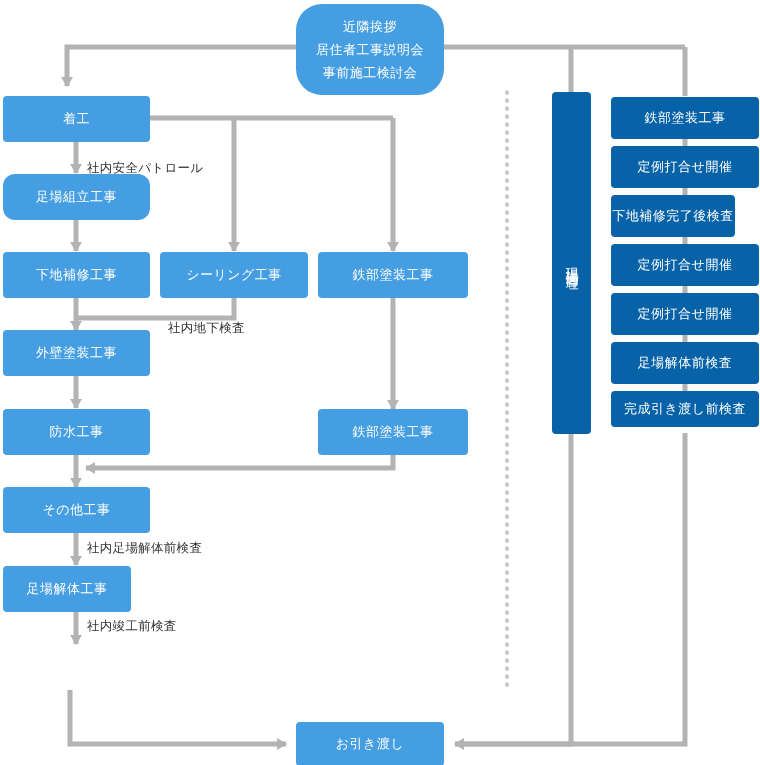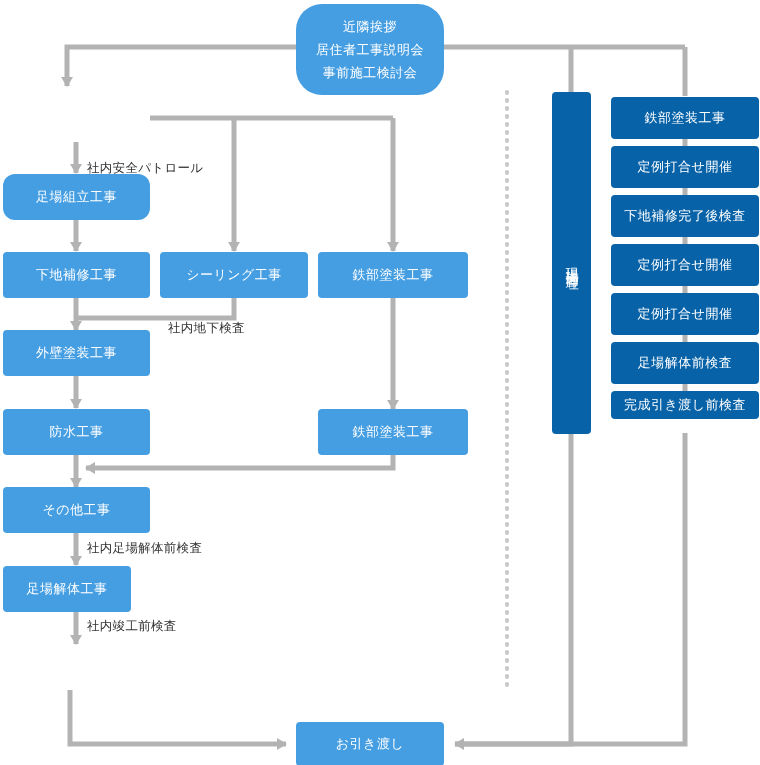--- a/index.html
+++ b/index.html
@@ -123,20 +123,21 @@
       <path d="M507,92 L507,690" stroke="#c9c9c9" stroke-width="4" stroke-dasharray="1 7" stroke-linecap="round"></path>
     </g>
   </svg>
 
   <div class="node light multiline" style="left:296px; top:4px; width:148px; height:91px;border-radius:26px;">
     <span class="line">近隣挨拶</span>
     <span class="line">居住者工事説明会</span>
     <span class="line">事前施工検討会</span>
   </div>
 
+  <div class="node light" style="left:3px; top:96px; width:147px; height:46px;">着工</div>
 
   <div class="node light" style="left:3px; top:174px; width:147px; height:46px;border-radius:12px;">足場組立工事</div>
 
   <div class="node light" style="left:3px; top:252px; width:147px; height:46px;">下地補修工事</div>
 
   <div class="node light" style="left:160px; top:252px; width:148px; height:46px;">シーリング工事</div>
 
   <div class="node light" style="left:318px; top:252px; width:150px; height:46px;">鉄部塗装工事</div>
 
   <div class="node light" style="left:3px; top:330px; width:147px; height:46px;">外壁塗装工事</div>
@@ -151,29 +152,29 @@
 
 
   <div class="node light" style="left:296px; top:722px; width:148px; height:44px;">お引き渡し</div>
 
   <div class="node dark vertical" style="left:552px; top:92px; width:39px; height:342px;">現場巡回管理</div>
 
   <div class="node dark" style="left:611px; top:97px; width:148px; height:42px;">鉄部塗装工事</div>
 
   <div class="node dark" style="left:611px; top:146px; width:148px; height:42px;">定例打合せ開催</div>
 
-  <div class="node dark" style="left:611px; top:195px; width:148px; height:42px;">下地補修完了後検査</div>
+  <div class="node dark" style="left:611px; top:195px; width:124px; height:42px;">下地補修完了後検査</div>
 
   <div class="node dark" style="left:611px; top:244px; width:148px; height:42px;">定例打合せ開催</div>
 
   <div class="node dark" style="left:611px; top:293px; width:148px; height:42px;">定例打合せ開催</div>
 
   <div class="node dark" style="left:611px; top:342px; width:148px; height:42px;">足場解体前検査</div>
 
-  <div class="node dark" style="left:611px; top:391px; width:148px; height:28px;">完成引き渡し前検査</div>
+  <div class="node dark" style="left:611px; top:391px; width:148px; height:36px;">完成引き渡し前検査</div>
 
   <div class="edge-label" style="left:87px; top:148px;margin-top:12px;">社内安全パトロール</div>
 
   <div class="edge-label" style="left:168px; top:320px;">社内地下検査</div>
 
   <div class="edge-label" style="left:87px; top:540px;">社内足場解体前検査</div>
 
   <div class="edge-label" style="left:87px; top:618px;">社内竣工前検査</div>
 
 </div>

